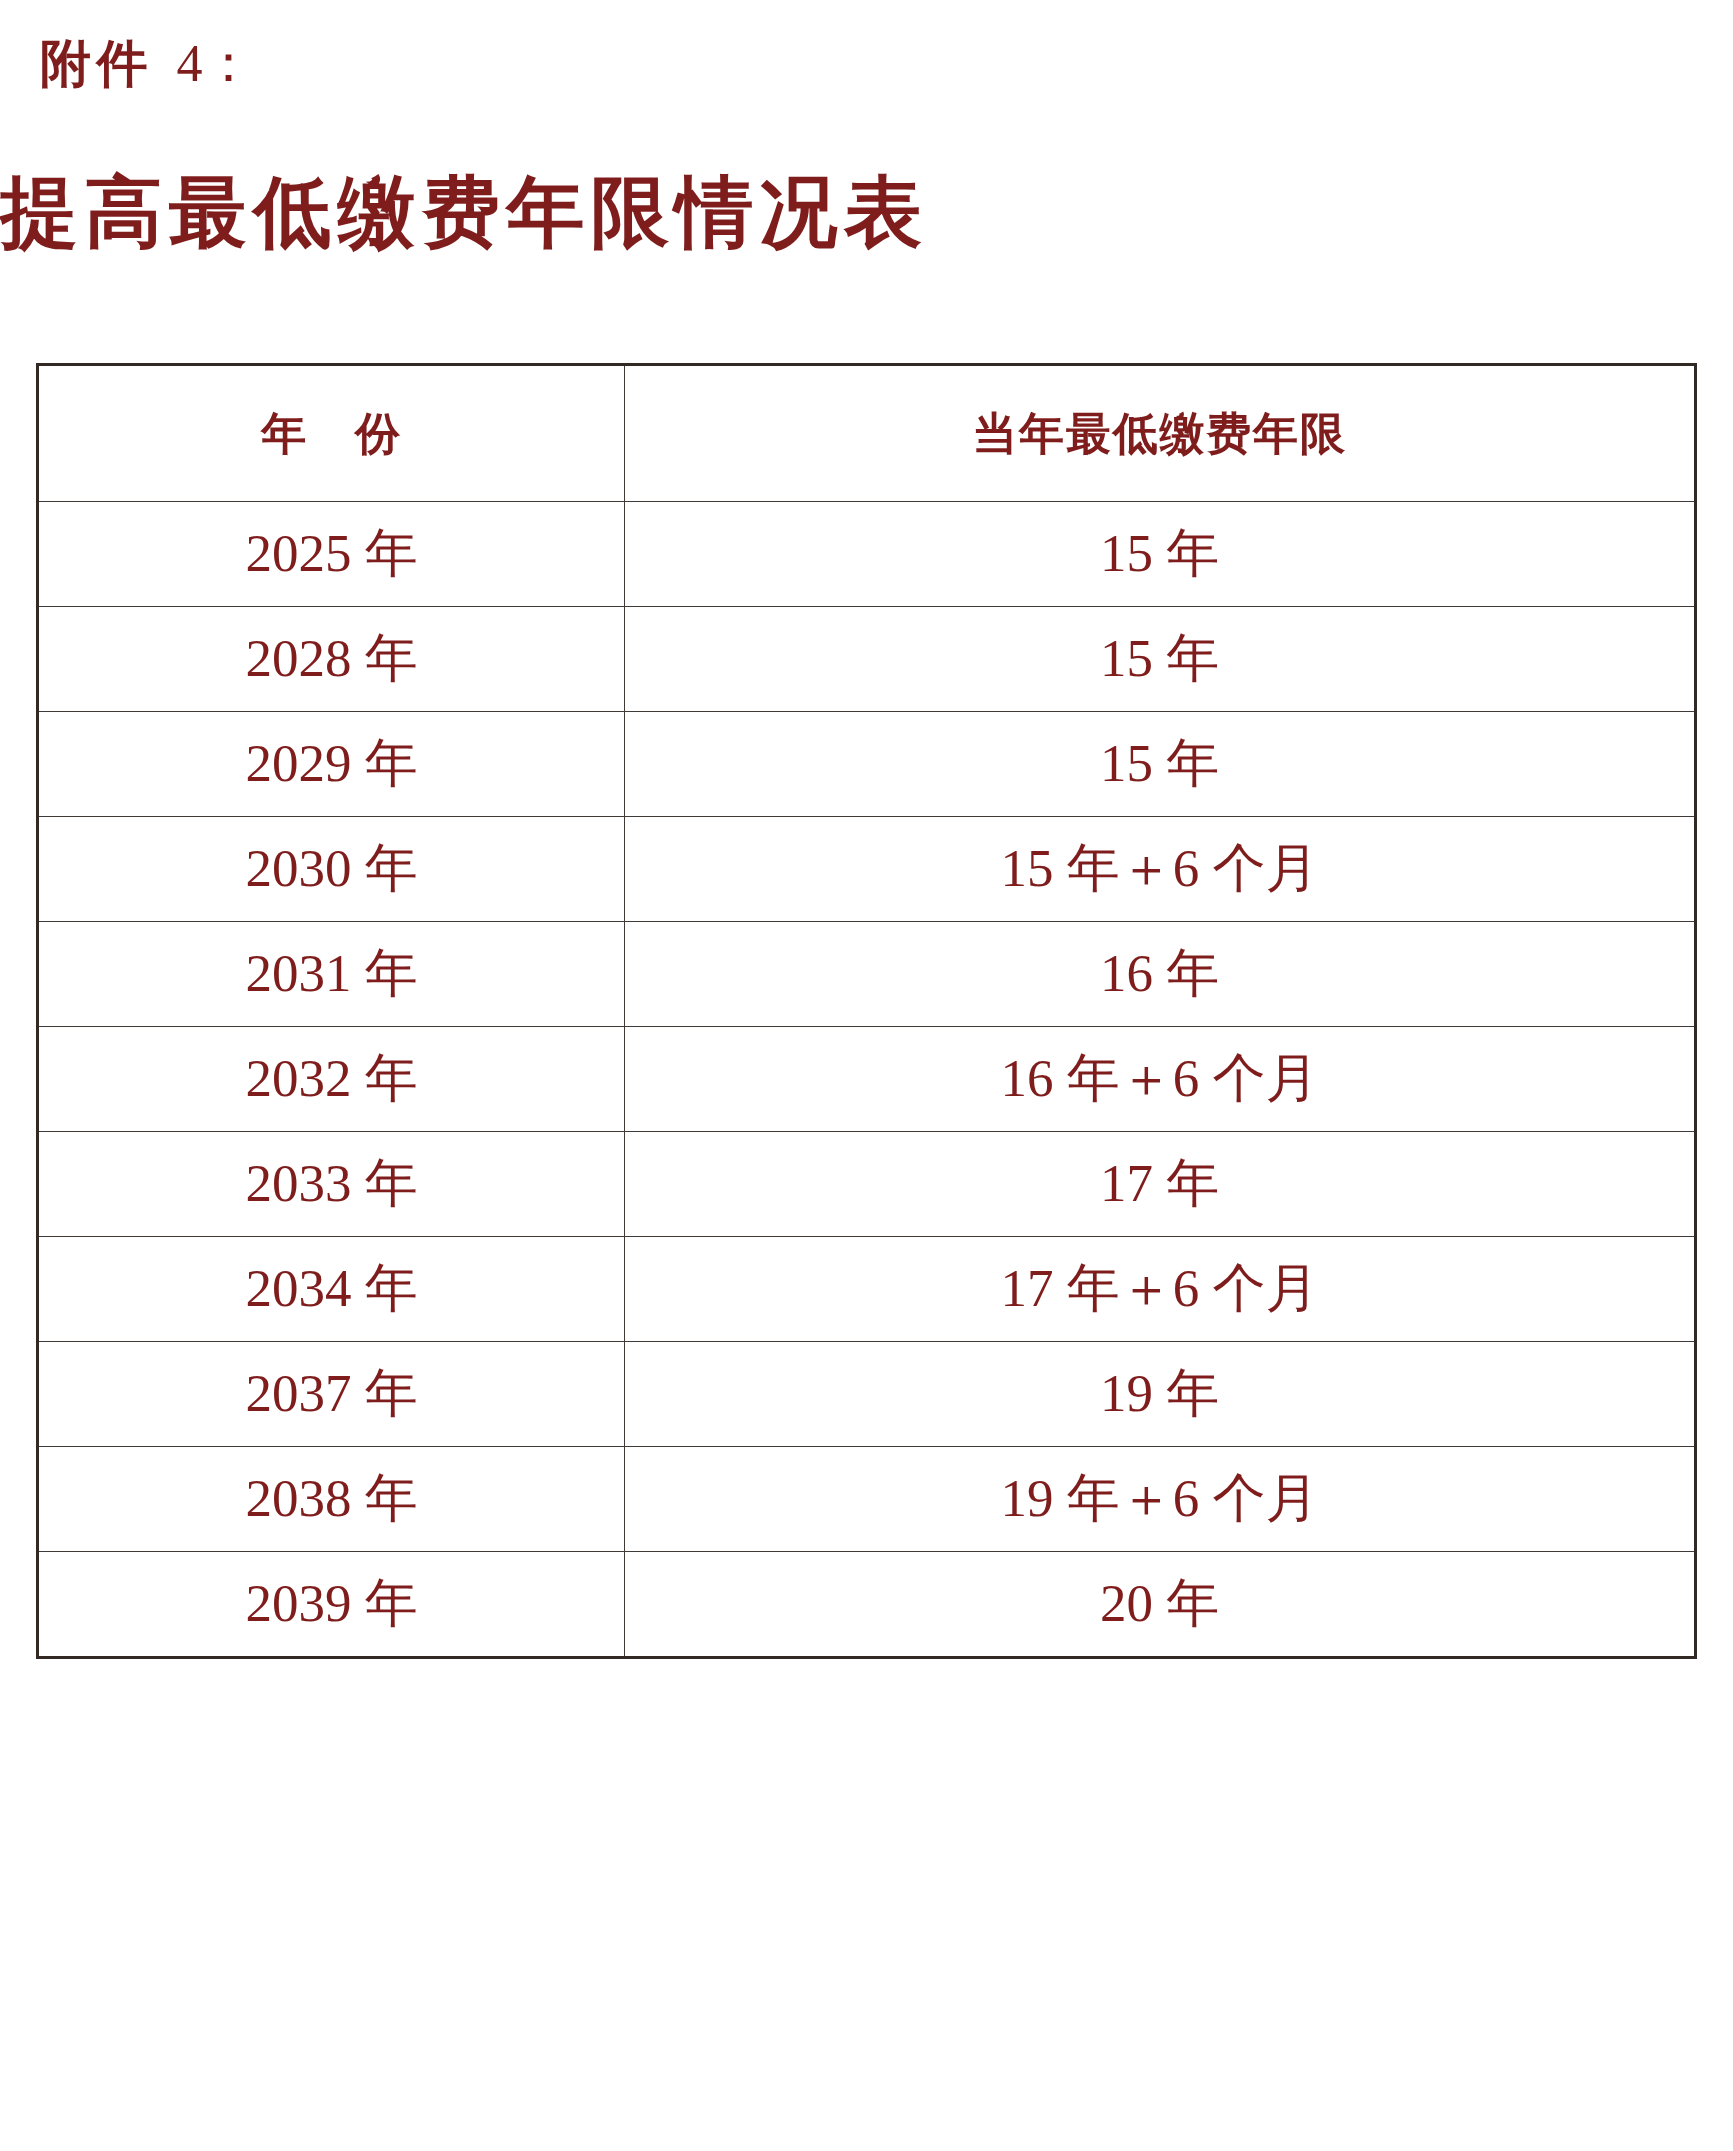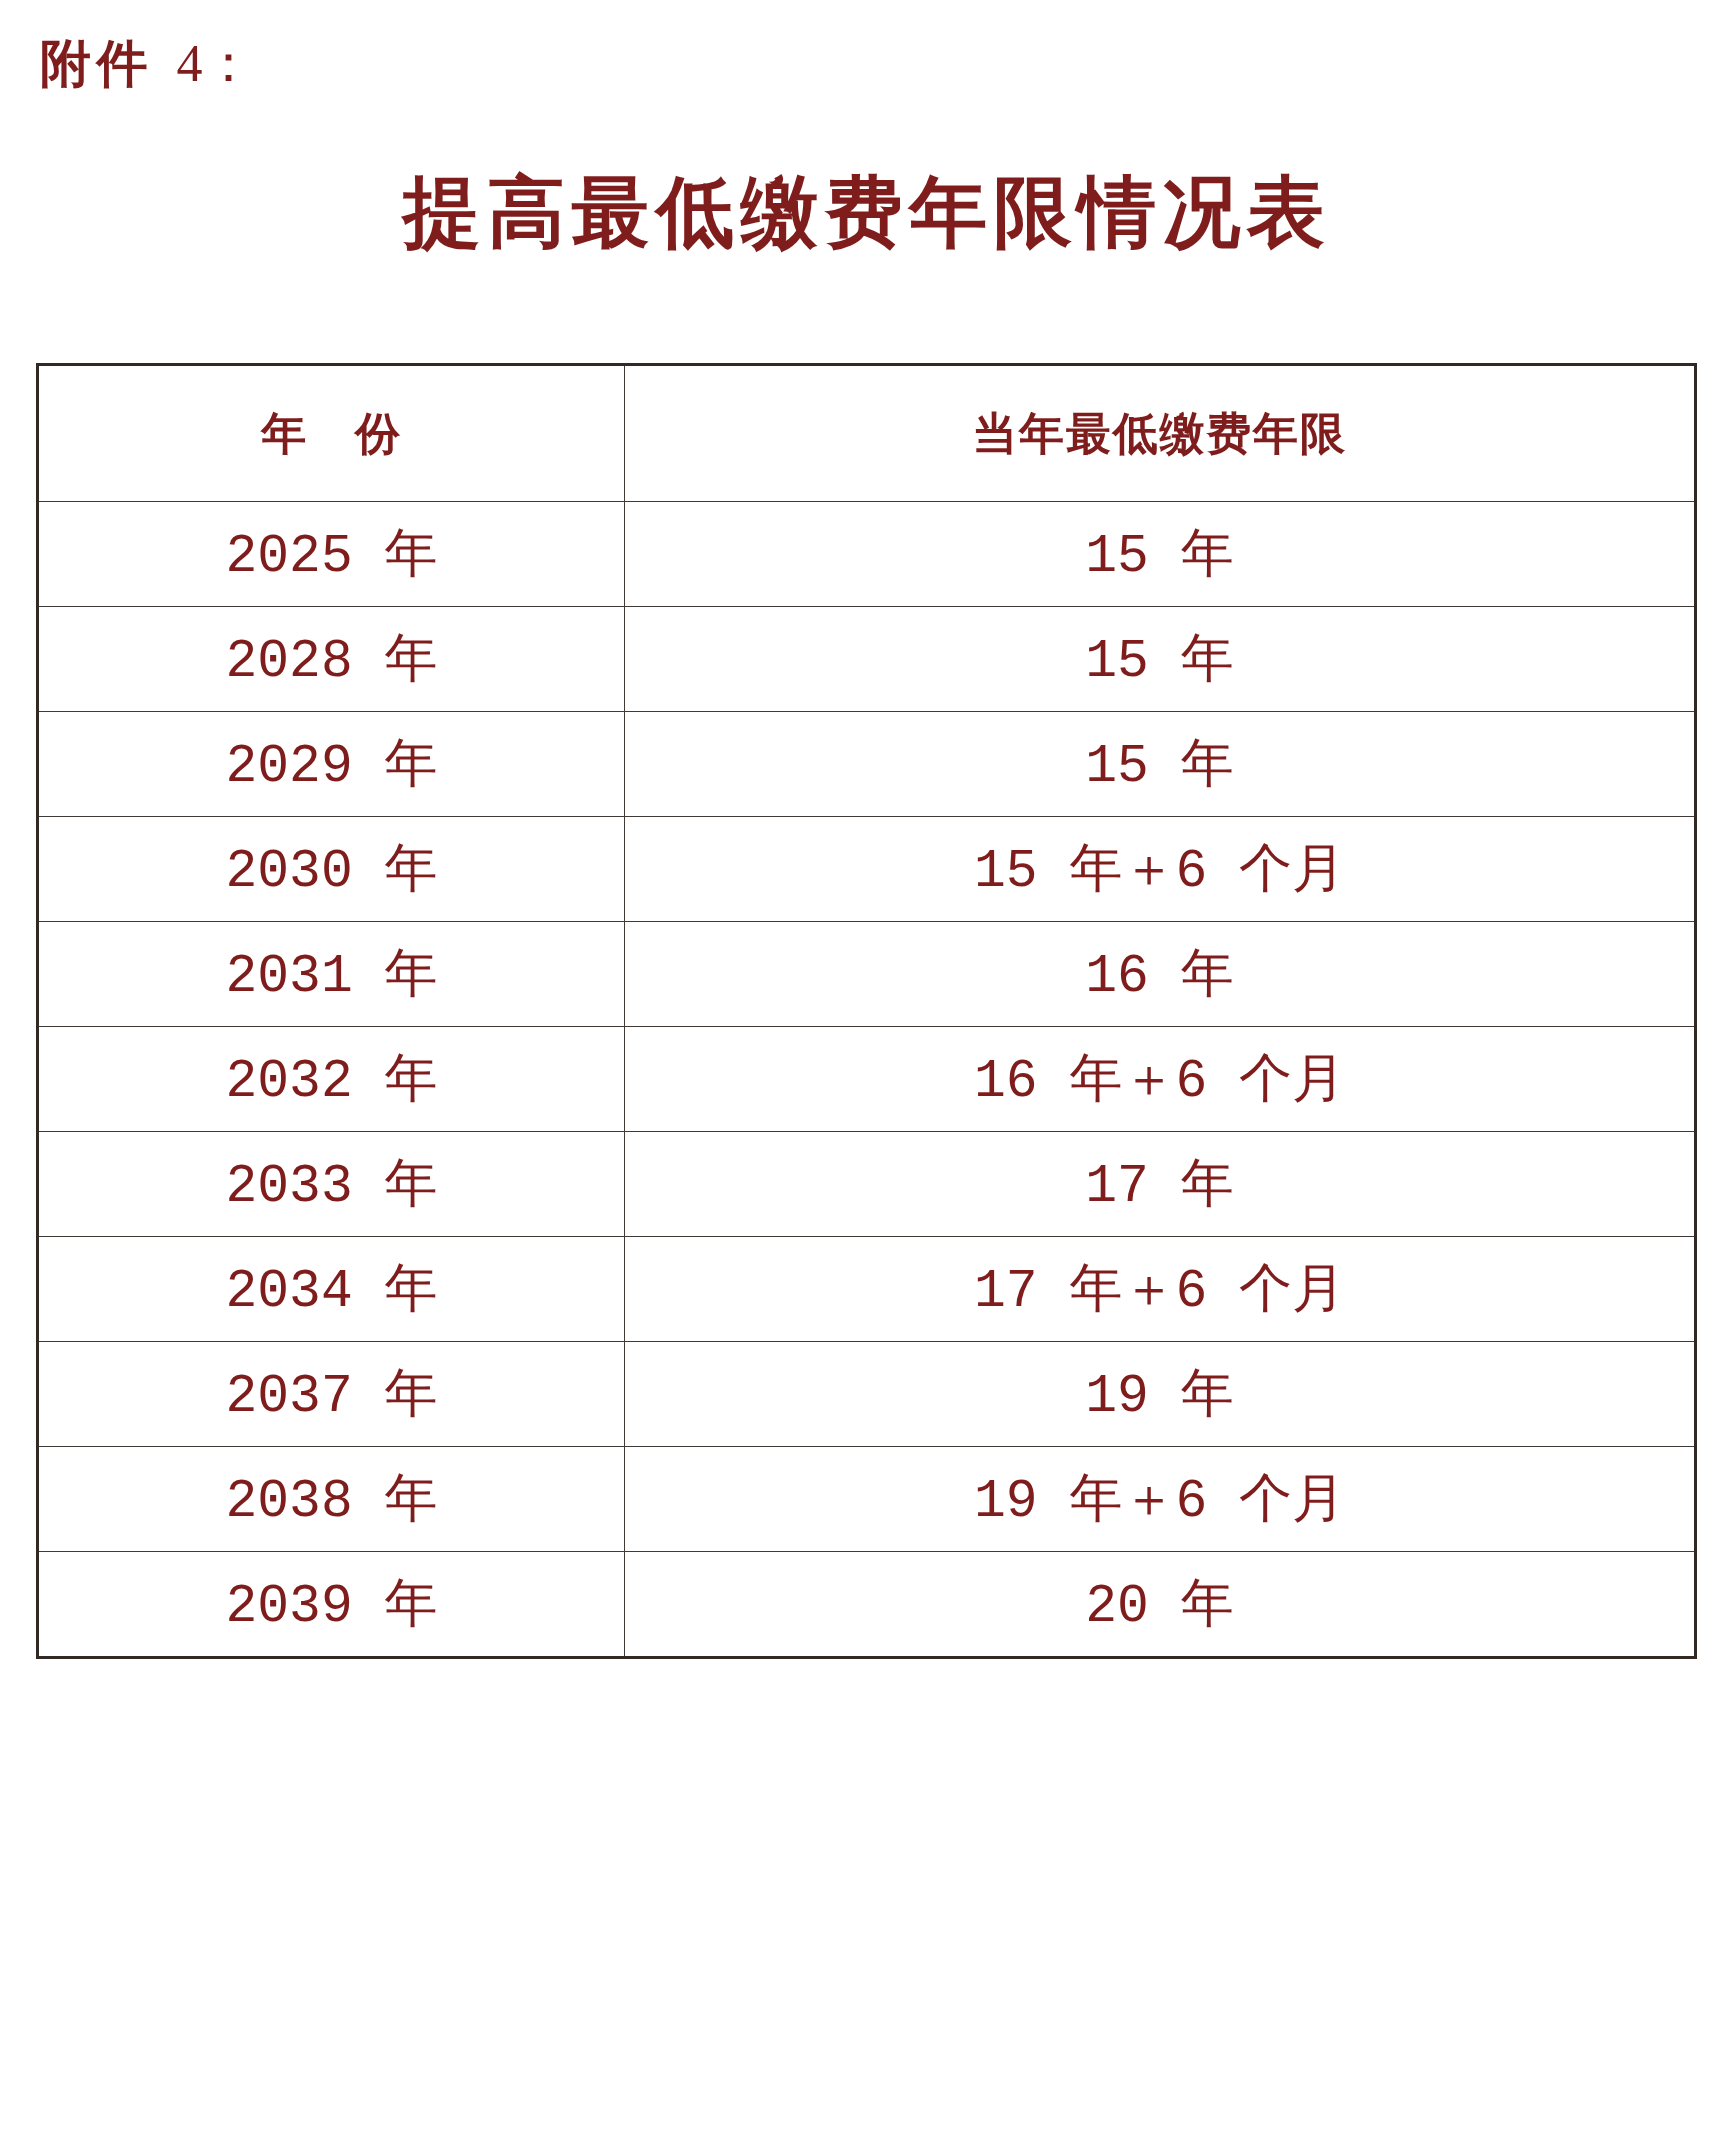--- a/index.html
+++ b/index.html
@@ -34,21 +34,20 @@
     font-weight: normal;
     font-size: 52px;
     margin-left: 23.6px;
   }
   .doc-title {
     position: absolute;
     top: 165px;
     left: 0;
     width: 100%;
     margin: 0;
-    text-align: center;
     font-family: "Liberation Serif", "DejaVu Serif", serif;
     font-weight: bold;
     font-size: 78px;
     letter-spacing: 6.4px;
     line-height: 95px;
   }
   table.data-table {
     position: absolute;
     left: 36px;
     top: 363px;
@@ -65,21 +64,21 @@
     font-weight: bold;
     font-size: 45px;
     letter-spacing: 1.8px;
     text-align: center;
     vertical-align: middle;
     border: 1.8px solid #403a36;
     padding: 0;
   }
   table.data-table td {
     height: 104px;
-    font-family: Liberation Mono, monospace;
+    font-family: Liberation Serif, serif;
     font-size: 53px;
     text-align: center;
     vertical-align: middle;
     border: 1.8px solid #403a36;
     padding: 0;
   }
 </style>
 </head>
 <body>
 

